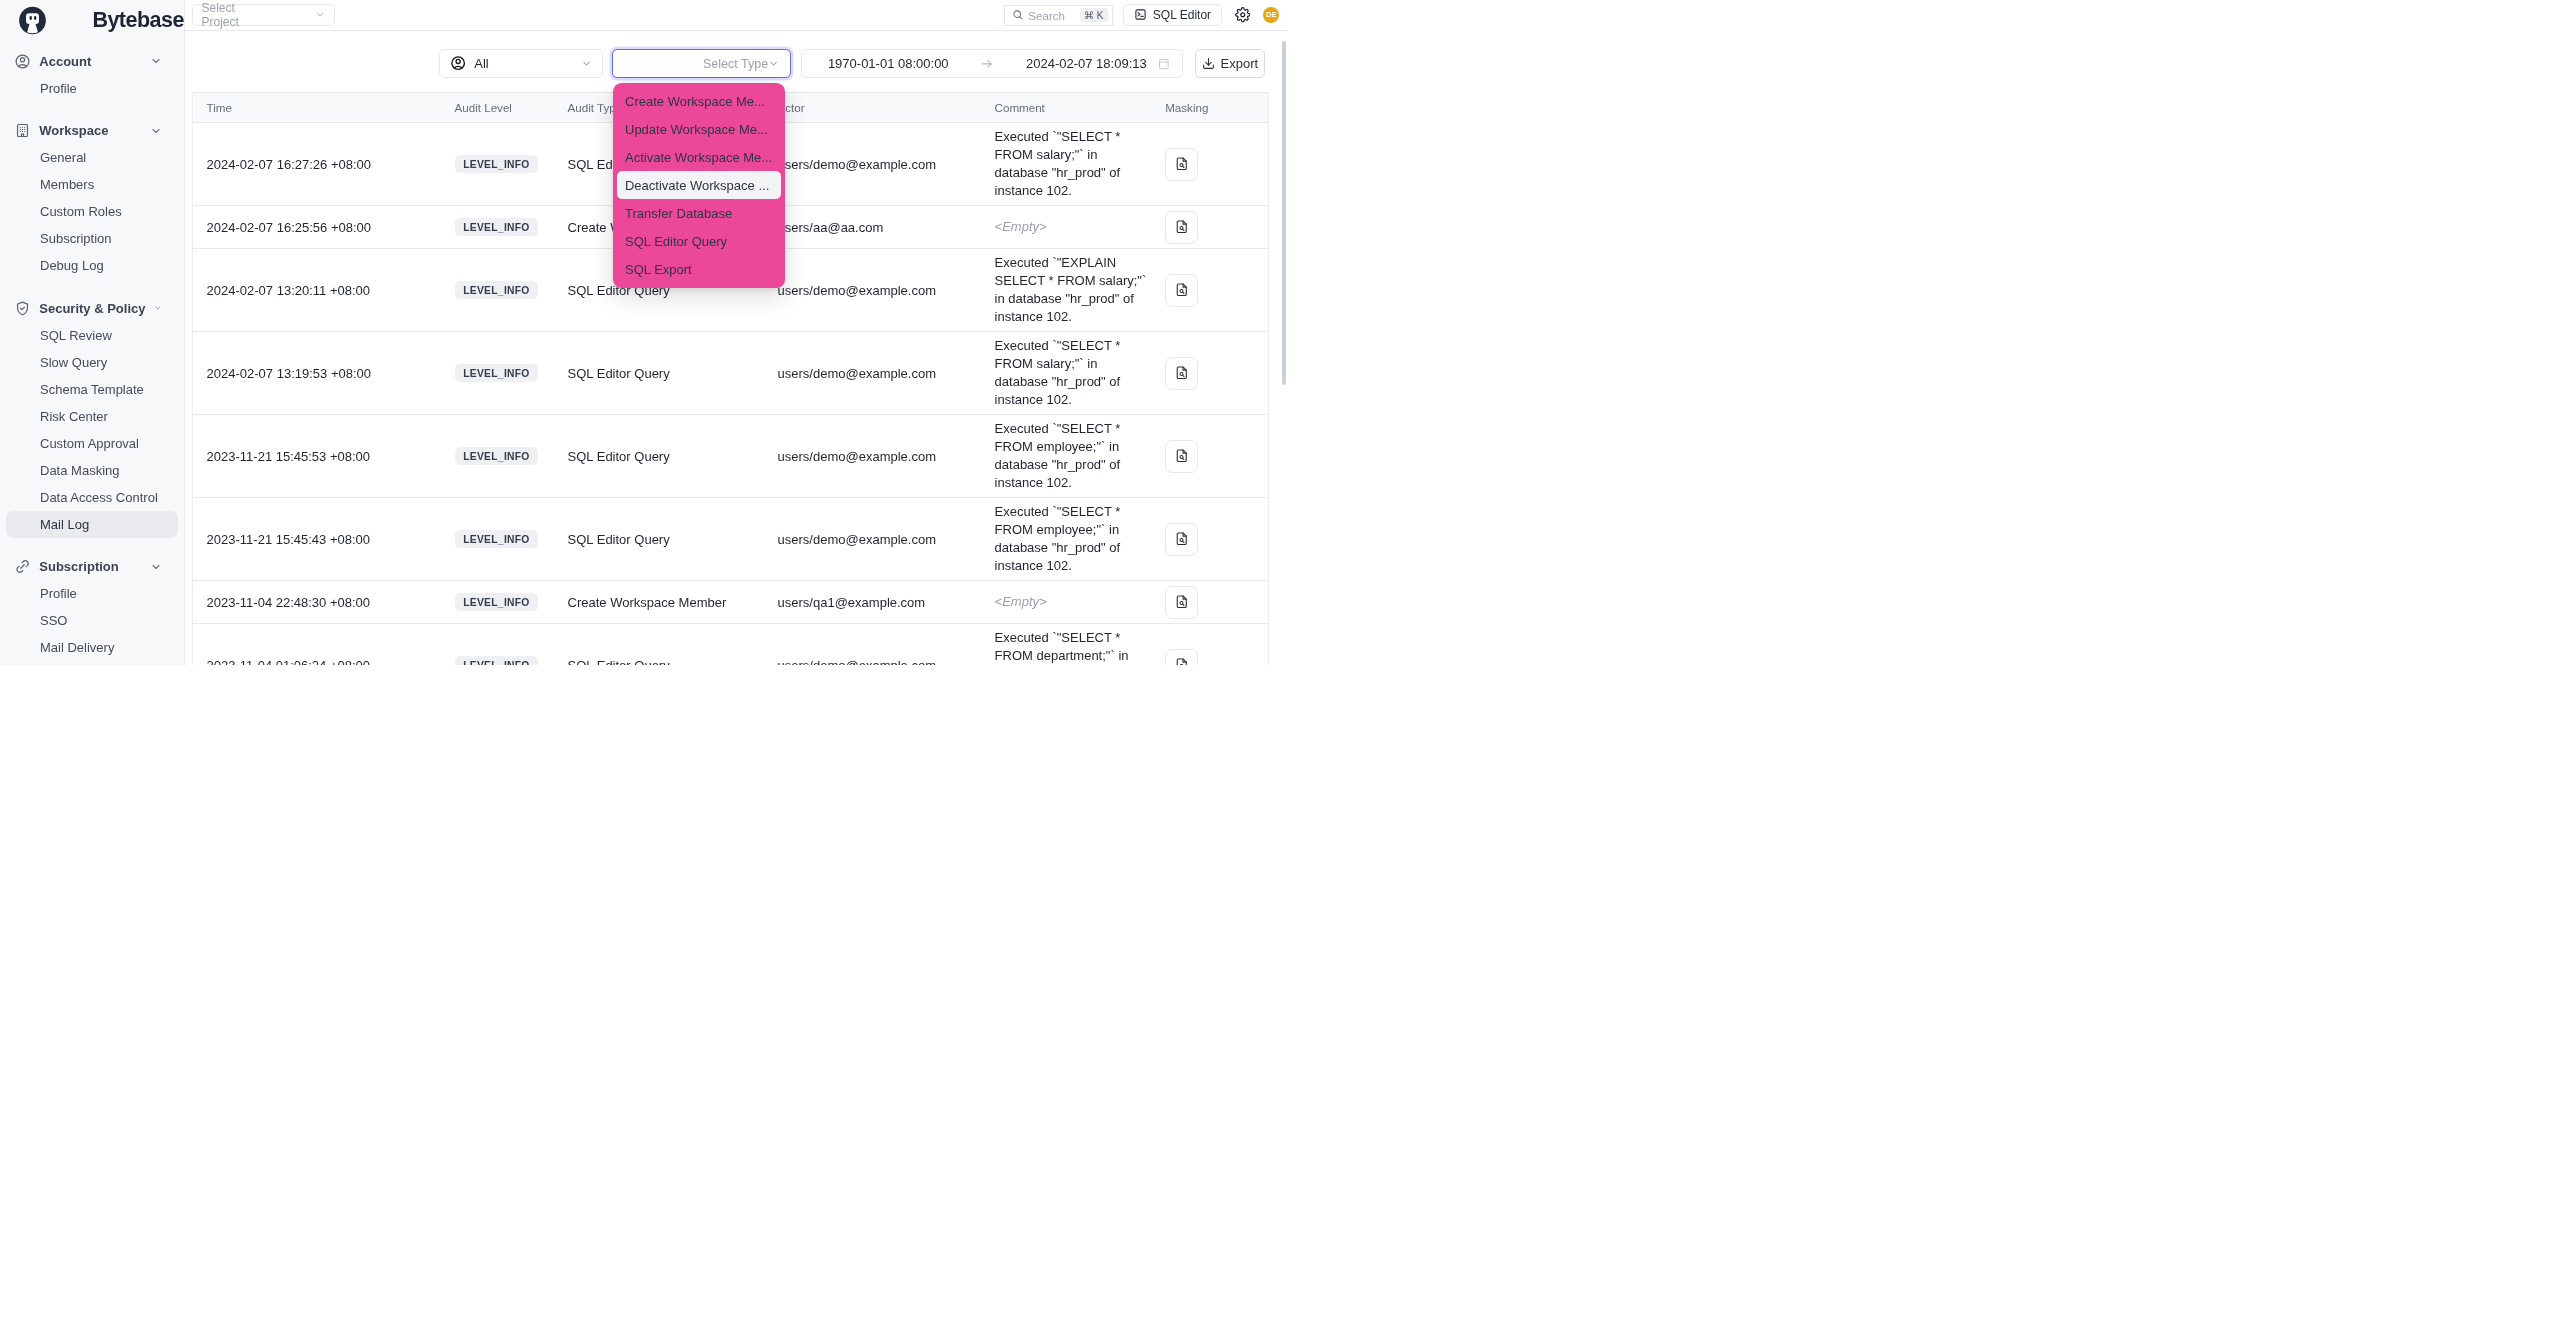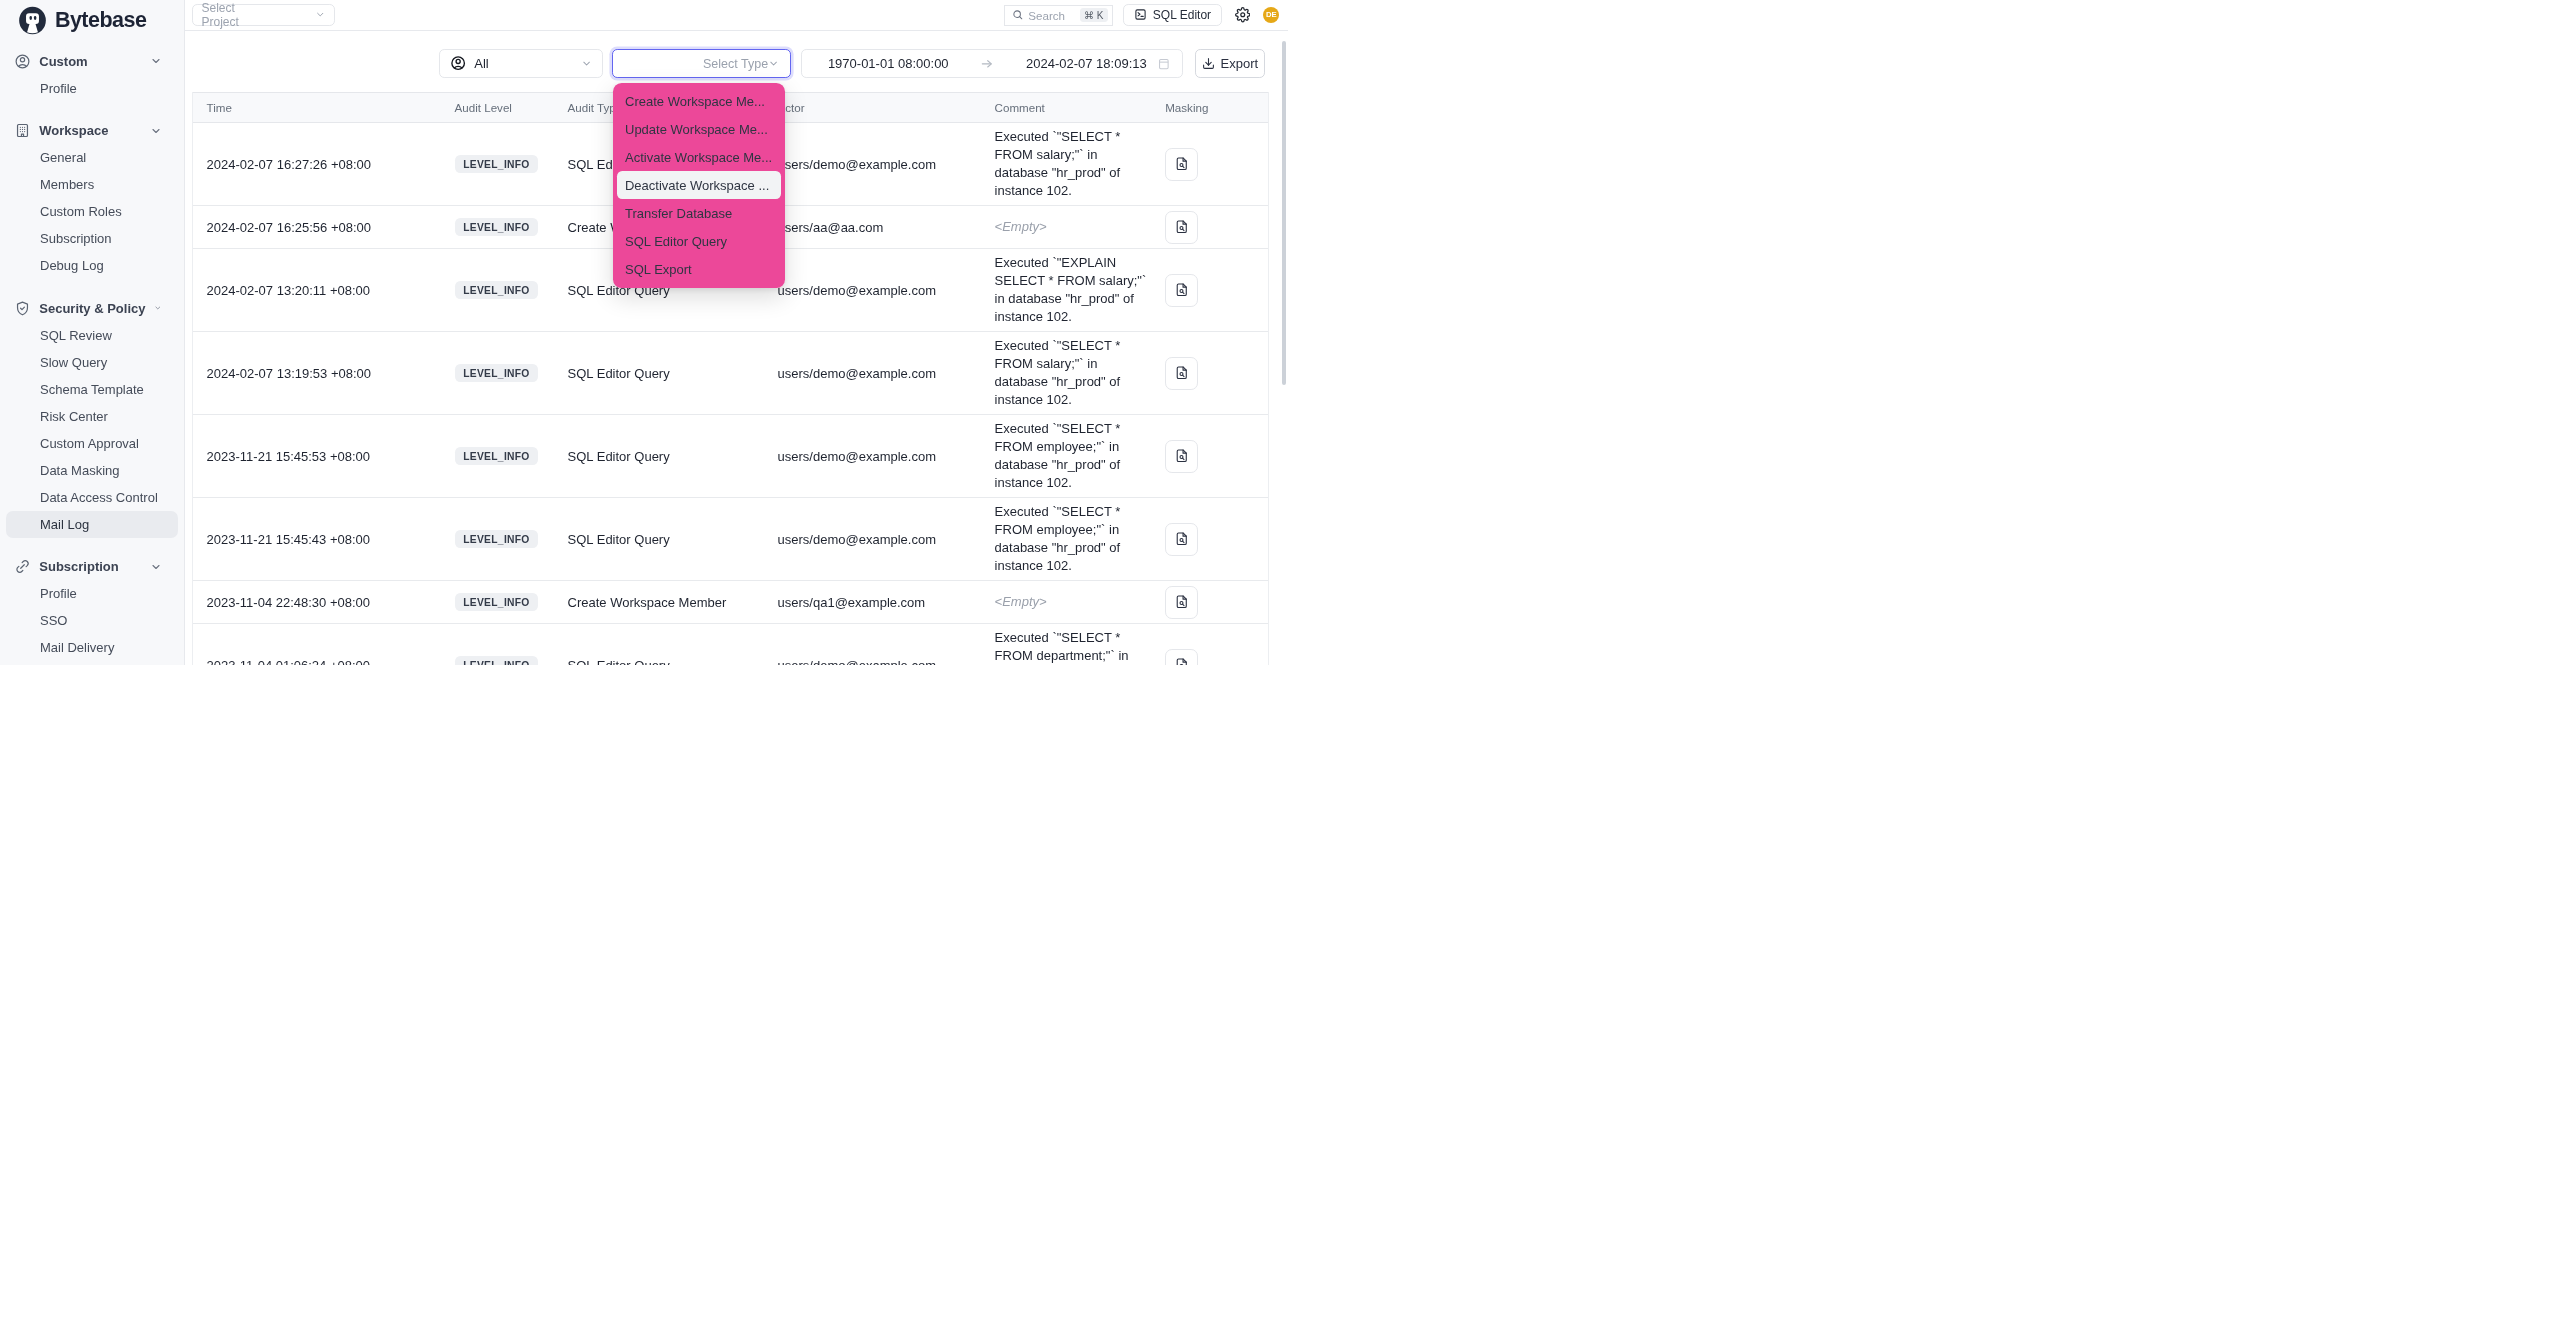--- a/index.html
+++ b/index.html
@@ -4,21 +4,21 @@
 <style>
   * { margin:0; padding:0; box-sizing:border-box; }
   html,body { width:1288px; height:665px; overflow:hidden; background:#fff;
     font-family:"Liberation Sans","DejaVu Sans",sans-serif; color:#1f2430; }
   body { position:relative; }
   .app { display:flex; width:100%; height:100%; }
 
   
   .sidebar { width:185px; height:100%; background:#f7f8fa; border-right:0.9px solid #e7e9ed;
     flex:0 0 185px; overflow:hidden; }
-  .logo-row { display:flex; align-items:center; gap:6.9px; height:41px; padding-left:17px; }
+  .logo-row { display:flex; align-items:center; gap:6.9px; height:41px; padding-left:17px;justify-content:space-between; }
   .logo-mark { width:31px; height:31px; }
   .logo-text { font-size:21.5px; font-weight:700; letter-spacing:-0.5px; color:#1d2435; }
   .nav { padding-top:6.9px; }
   .side-group { display:flex; align-items:center; height:27px; padding:0 22.3px 0 13.7px; gap:8.6px;
     font-size:13px; font-weight:600; color:#3c4352; cursor:pointer; }
   .side-group .g-icon { width:17px; height:17px; color:#5b6472; flex:0 0 17px; display:flex; }
   .side-group .g-label { flex:1 1 auto; white-space:nowrap; }
   .side-group .g-chev { width:12px; height:12px; color:#6b7280; display:flex; }
   .side-item { display:flex; align-items:center; height:27px; margin:0 6px; padding-left:34px;
     border-radius:6.9px; font-size:13px; color:#454c59; cursor:pointer; white-space:nowrap; }
@@ -114,21 +114,21 @@
     </div>
     <nav class="nav" id="sidebar-nav">
         <div class="side-group">
     <span class="g-icon">
             <svg viewBox="0 0 24 24" fill="none" stroke="currentColor" stroke-width="1.7" stroke-linecap="round" stroke-linejoin="round">
               <circle cx="12" cy="12" r="9"></circle>
               <circle cx="12" cy="9.5" r="3"></circle>
               <path d="M6.4 19a6.7 5.6 0 0 1 11.2 0"></path>
             </svg>
           </span>
-          <span class="g-label">Custom</span>
+          <span class="g-label">Account</span>
     <svg class="g-chev" viewBox="0 0 24 24" fill="none" stroke="currentColor" stroke-width="2.2" stroke-linecap="round" stroke-linejoin="round">
             <path d="M6 9l6 6 6-6"></path>
           </svg>
   </div>
         <div class="side-item">Profile</div>
         <div class="side-gap"></div>
         <div class="side-group">
     <span class="g-icon">
             <svg viewBox="0 0 24 24" fill="none" stroke="currentColor" stroke-width="1.7" stroke-linecap="round" stroke-linejoin="round">
               <rect x="5" y="3.5" width="14" height="17" rx="1.5"></rect>

